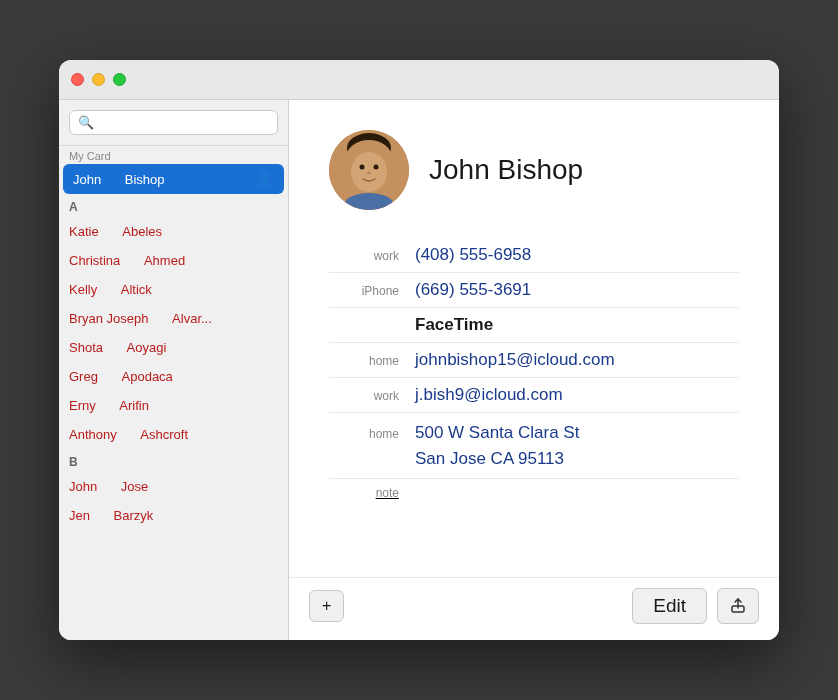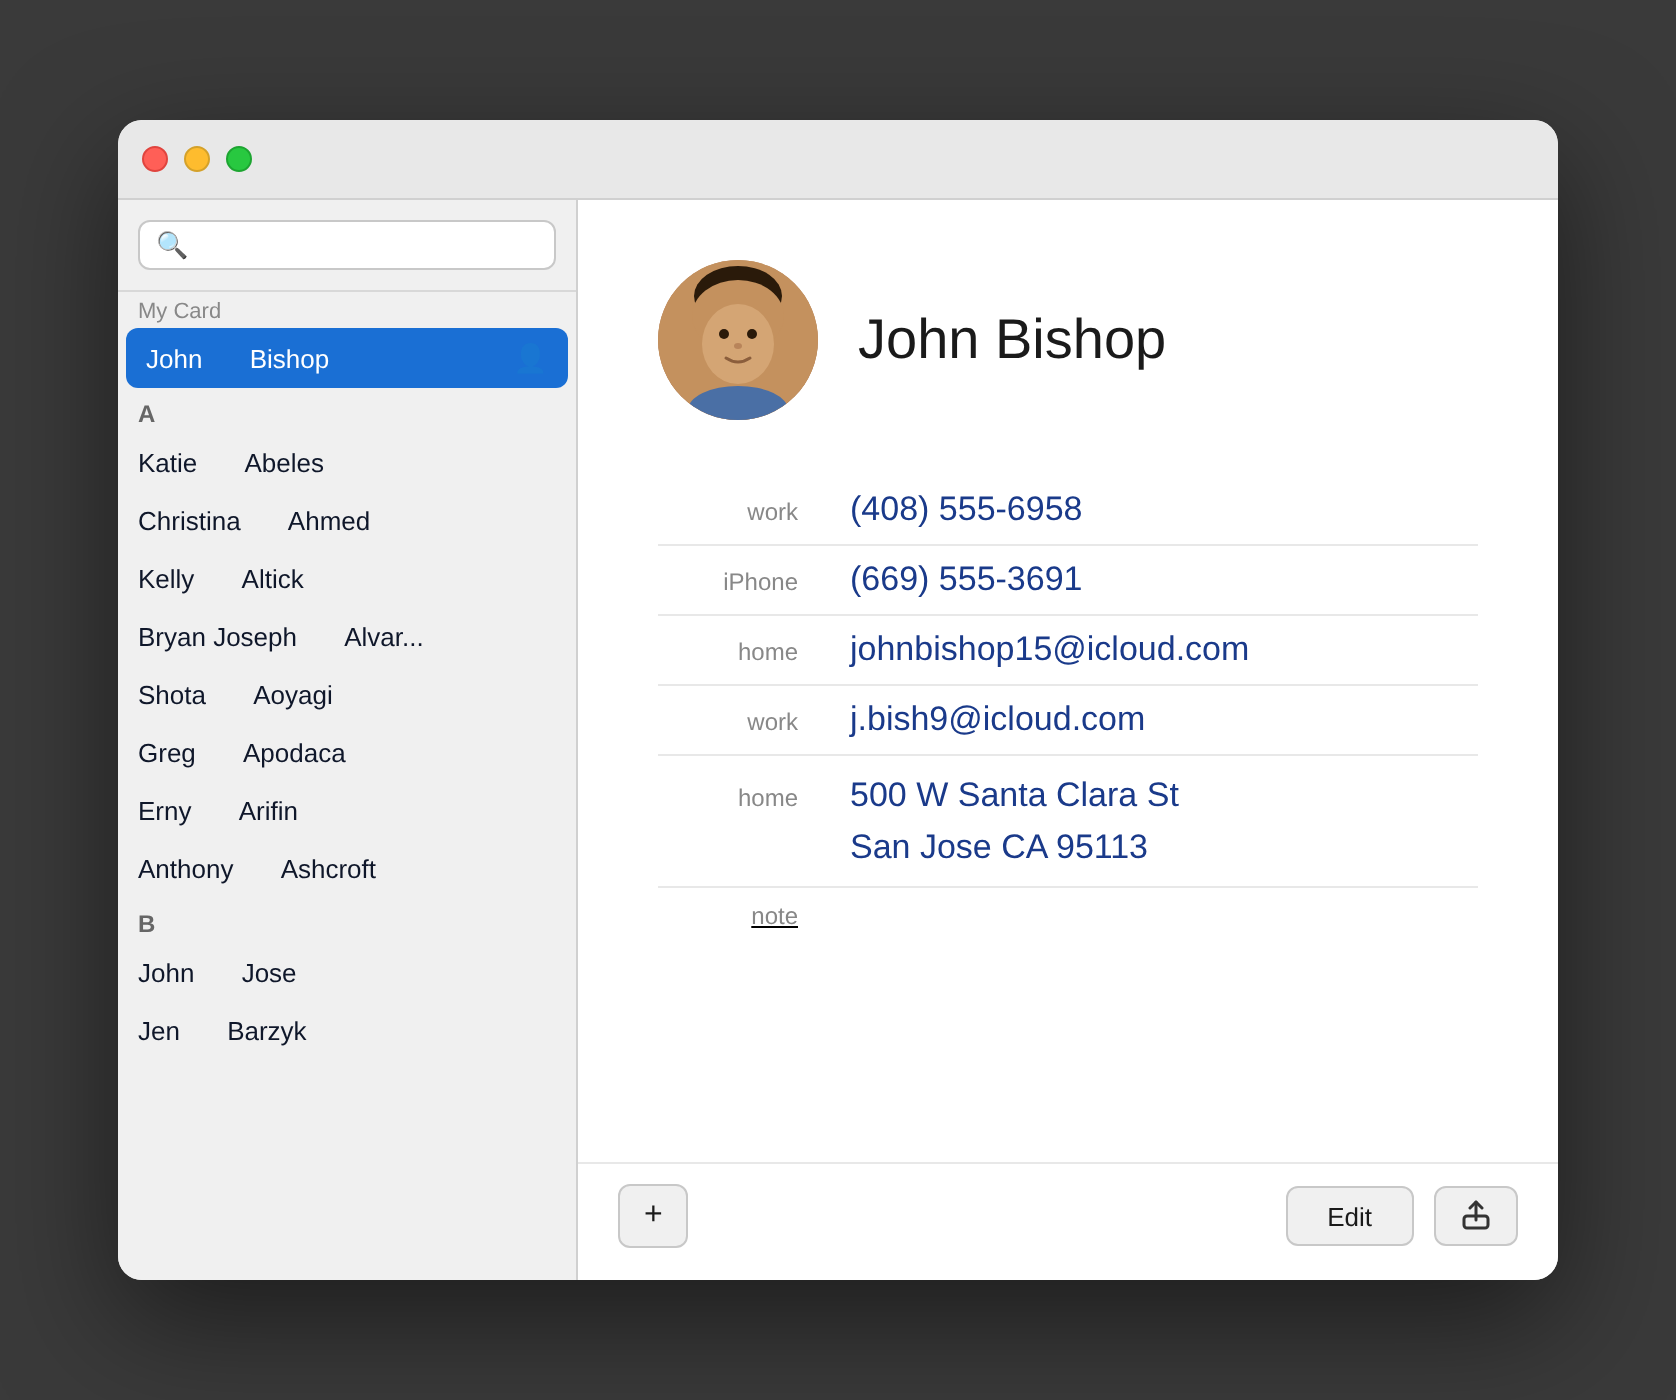--- a/index.html
+++ b/index.html
@@ -93,21 +93,21 @@
     }
     .my-card-label {
       padding: 4px 14px 2px 10px;
       font-size: 11px;
       color: #888;
       font-weight: 500;
     }
     .contact-item {
       padding: 7px 10px;
       font-size: 13px;
-      color: #0f172a;
+      color: #b91c1c;
       cursor: pointer;
       display: flex;
       align-items: center;
       justify-content: space-between;
     }
     .contact-item.selected {
       background: #1a6fd4;
       color: #ffffff;
       border-radius: 6px;
       margin: 0 4px;
@@ -162,21 +162,21 @@
     .contact-full-name {
       font-size: 28px;
       font-weight: 400;
       color: #1a1a1a;
     }
     .info-row {
       display: flex;
       align-items: baseline;
       padding: 7px 0;
       border-bottom: 1px solid #e8e8e8;
-      gap: 26px;
+      gap: 16px;
     }
     .info-row:last-child {
       border-bottom: none;
       text-decoration: underline;
     }
     .info-label {
       width: 70px;
       text-align: right;
       font-size: 12px;
       color: #888;
@@ -207,21 +207,21 @@
     }
     .footer-left {
       display: flex;
       gap: 10px;
     }
     .footer-btn {
       background: #f0f0f0;
       border: 1px solid #c8c8c8;
       border-radius: 6px;
       padding: 6px 20px;
-      font-size: 13px;
+      font-size: 19px;
       cursor: pointer;
       color: #1a1a1a;
     }
     .footer-icon-btn {
       background: #f0f0f0;
       border: 1px solid #c8c8c8;
       border-radius: 6px;
       padding: 6px 12px;
       font-size: 16px;
       cursor: pointer;
@@ -340,20 +340,24 @@
           <div class="info-row">
             <span class="info-label">work</span>
             <span class="info-value">(408) 555-6958</span>
           </div>
 
           <div class="info-row">
             <span class="info-label">iPhone</span>
             <span class="info-value">(669) 555-3691</span>
           </div>
 
+          <div class="info-row">
+            <span class="info-label"></span>
+            <span class="info-value facetime">FaceTime</span>
+          </div>
 
           <div class="info-row">
             <span class="info-label">home</span>
             <span class="info-value">johnbishop15@icloud.com</span>
           </div>
 
           <div class="info-row">
             <span class="info-label">work</span>
             <span class="info-value">j.bish9@icloud.com</span>
           </div>

